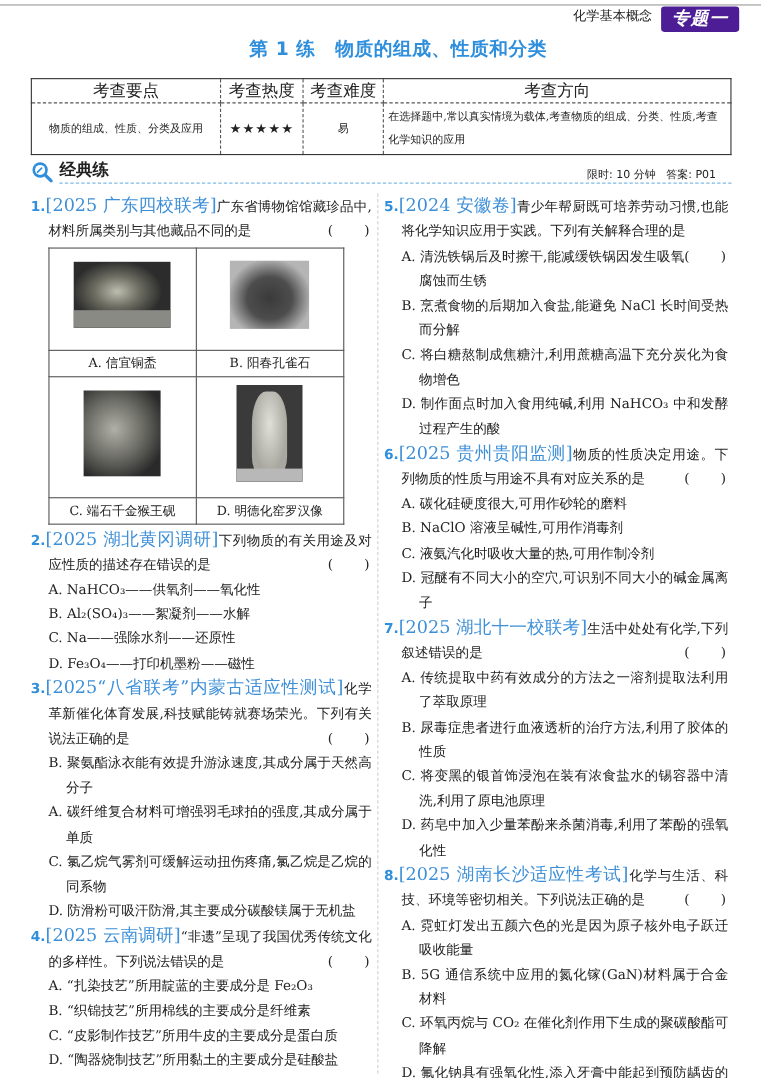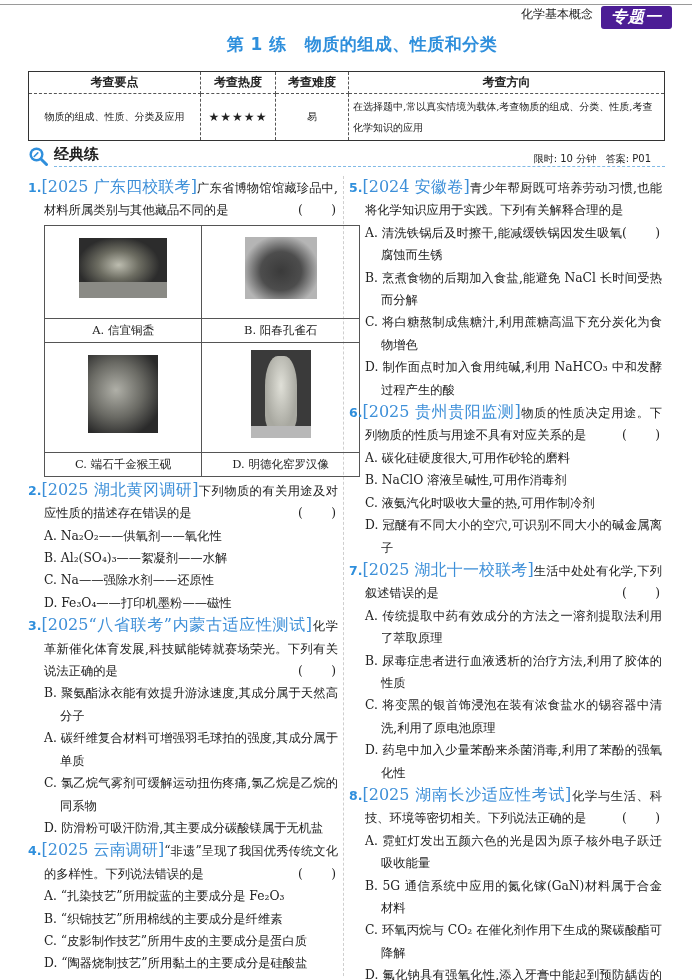--- a/index.html
+++ b/index.html
@@ -9,21 +9,21 @@
   .topline { position: absolute; left: 0; top: 4px; width: 692px; height: 1px; background: #9a9a9a; }
   .chapter { position: absolute; right: 20px; top: 6px; display: flex; gap: 8px; }
   .chapter-name { font-family: "DejaVu Sans", sans-serif; font-size: 12px; color: #222; }
   .topic-badge { background: #4c1d95; color: #fff; font-family: "DejaVu Sans", sans-serif; font-size: 16px; font-weight: bold; padding: 1px 10px; border-radius: 3px; letter-spacing: 1px; font-style: italic; }
 
   .page-title { position: absolute; left: 16px; width: 692px; top: 33px; text-align: center; font-family: "DejaVu Sans", sans-serif; font-size: 17px; font-weight: bold; color: #2f8fdc; letter-spacing: 0.5px; }
   .page-title .gap { display: inline-block; width: 18px; }
 
   table.overview { position: absolute; left: 28px; top: 71px; width: 637px; border-collapse: collapse; border: 1.5px solid #333; font-size: 11px; }
   table.overview th, table.overview td { border: 1px dashed #555; text-align: center; vertical-align: middle; }
-  table.overview th { font-family: "DejaVu Sans", sans-serif; font-weight: bold; font-size: 12px; height: 22px; }
+  table.overview th { font-family: "DejaVu Sans", sans-serif; font-weight: normal; font-size: 15px; height: 22px; }
   table.overview td { font-size: 10px; height: 42px; padding: 2px 4px; }
   table.overview td.dir { text-align: left; line-height: 21px; font-size: 10px; }
   table.overview td.stars { font-size: 12px; letter-spacing: 1px; }
 
   .section-head { position: absolute; left: 28px; top: 144px; width: 637px; height: 24px; }
   .section-icon { position: absolute; left: 0; top: 2px; width: 20px; height: 20px; }
   .section-title { position: absolute; left: 26px; top: 1px; font-family: "DejaVu Sans", sans-serif; font-size: 15px; font-weight: bold; color: #222; }
   .section-underline { position: absolute; left: 26px; top: 22px; width: 611px; border-top: 1px dashed #7fb9e6; }
   .section-meta { position: absolute; right: 14px; top: 8px; font-family: "DejaVu Sans", sans-serif; font-size: 10px; color: #222; }
 
@@ -32,21 +32,21 @@
   .col.right { left: 349px; width: 313px; }
   .divider { position: absolute; left: 343px; top: 176px; height: 800px; border-left: 1px dashed #cfcfcf; }
 
   .q { margin-bottom: 0; }
   .stem { display: block; text-indent: -16px; padding-left: 16px; text-align: justify; }
   .qnum { font-family: "DejaVu Sans", sans-serif; font-weight: bold; color: #2f8fdc; font-size: 12.5px; }
   .src { color: #3d8fd8; font-size: 16px; }
   .paren { float: right; width: 40px; display: flex; justify-content: space-between; padding-right: 2px; text-indent: 0; }
   .opt { display: block; padding-left: 32px; text-indent: -16px; text-align: justify; }
 
-  .img-table { margin: 3px 0 2px 16px; width: 316px; border-collapse: collapse; border: 1.5px solid #333; }
+  .img-table { margin: 3px 0 2px 16px; width: 269px; border-collapse: collapse; border: 1.5px solid #333; }
   .img-table td { border: 1px solid #555; text-align: center; vertical-align: middle; font-size: 11.5px; }
   .img-table td.pic { height: 93px; }
   .img-table td.pic2 { height: 110px; }
   .img-table td.cap { height: 24px; }
   .photo { display: inline-block; background: #555; position: relative; overflow: hidden; }
 </style>
 </head>
 <body>
 
 <div class="topline"></div>
@@ -137,21 +137,21 @@
       </table>
   </div>
 
   <div class="q">
     <span class="stem">
       <span class="qnum">2.</span><span class="src">[2025 湖北黄冈调研]</span><span>下列物质的有关用途及对应性质的描述存在错误的是</span><span class="paren">
           <span>(</span>
           <span>)</span>
         </span>
     </span>
-    <span class="opt">A. Na₂O₂——供氧剂——氧化性</span>
+    <span class="opt">A. NaHCO₃——供氧剂——氧化性</span>
     <span class="opt">B. Al₂(SO₄)₃——絮凝剂——水解</span>
     <span class="opt">C. Na——强除水剂——还原性</span>
     <span class="opt">D. Fe₃O₄——打印机墨粉——磁性</span>
   </div>
 
   <div class="q">
     <span class="stem">
       <span class="qnum">3.</span><span class="src">[2025“八省联考”内蒙古适应性测试]</span><span>化学革新催化体育发展,科技赋能铸就赛场荣光。下列有关说法正确的是</span><span class="paren">
           <span>(</span>
           <span>)</span>

